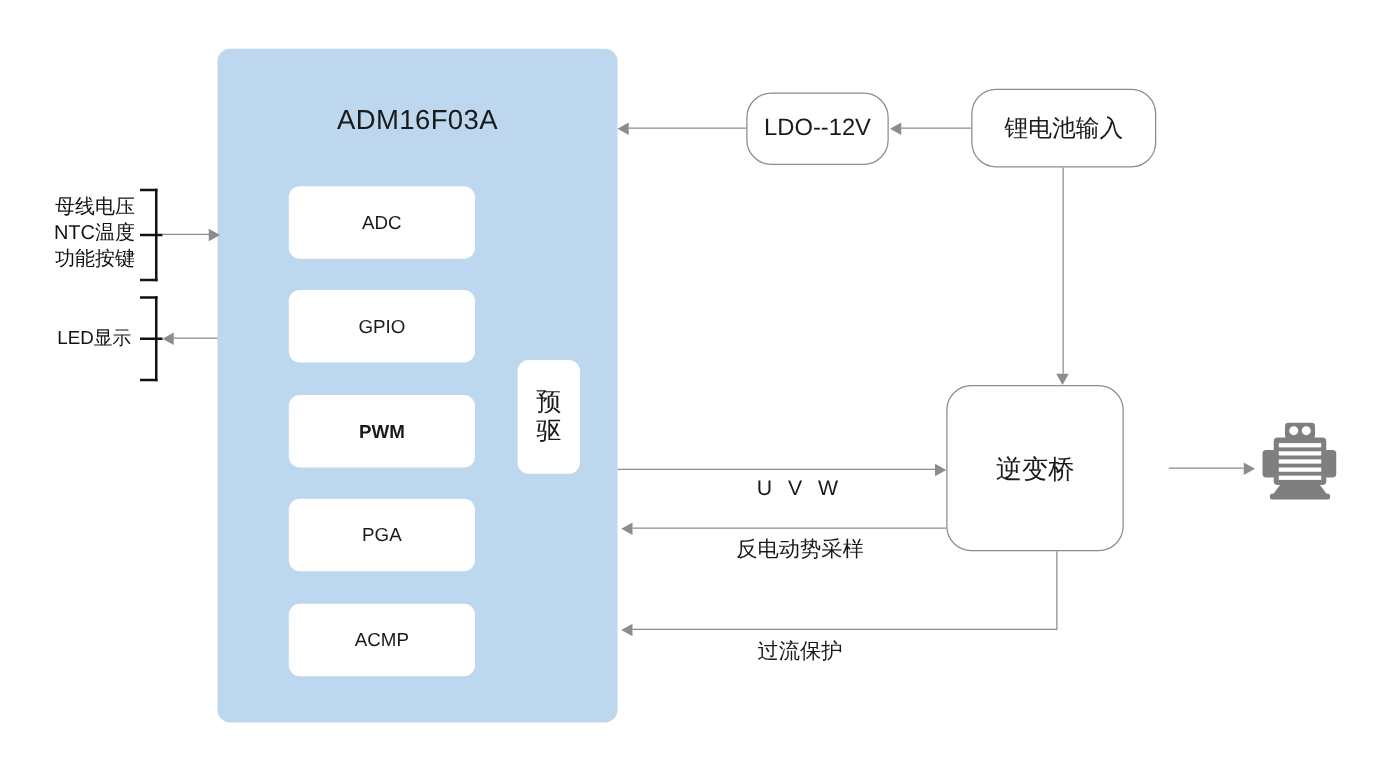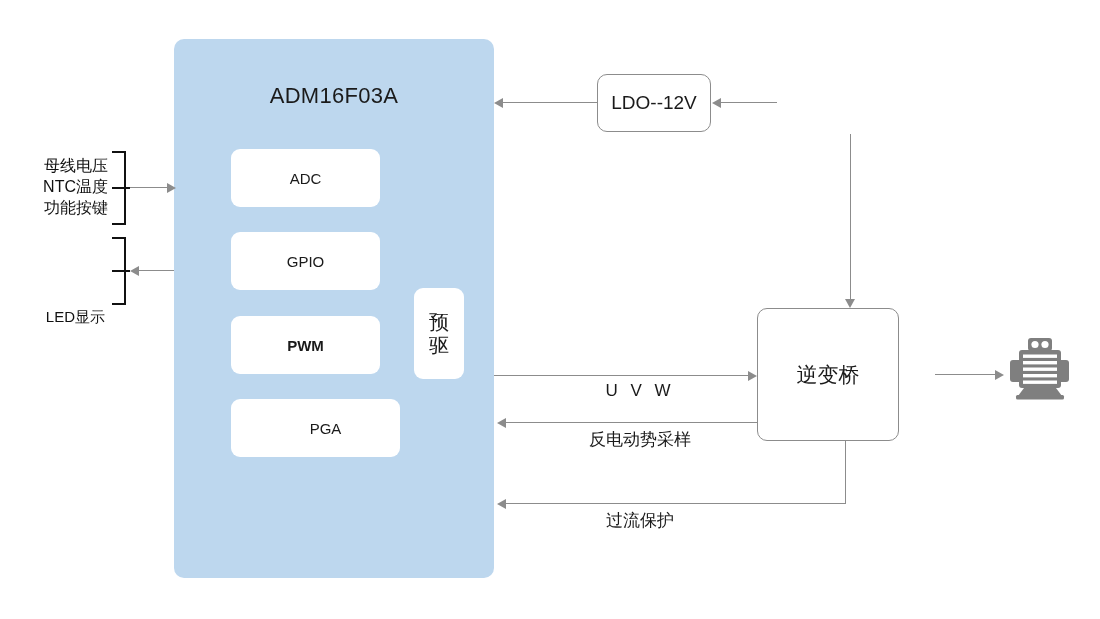--- a/index.html
+++ b/index.html
@@ -50,21 +50,21 @@
     border-radius: 9px;
     display: flex;
     align-items: center;
     justify-content: center;
     font-size: 15px;
     color: #1a1a1a;
   }
   .periph.p0 { top: 149px; }
   .periph.p1 { top: 232px; }
   .periph.p2 { top: 316px; font-weight: bold; }
-  .periph.p3 { top: 399px; padding-left: 20px; }
+  .periph.p3 { top: 399px; }
   .periph.p4 { top: 483px; }
 
   .predriver {
     position: absolute;
     left: 414px;
     top: 288px;
     width: 50px;
     height: 91px;
     background: #ffffff;
     border-radius: 9px;
@@ -75,21 +75,21 @@
     font-size: 20px;
     line-height: 1.15;
     color: #1a1a1a;
   }
 
   
   .obox {
     position: absolute;
     background: #ffffff;
     border: 1.3px solid #8c8c8c;
-    border-radius: 10px;
+    border-radius: 20px;
     display: flex;
     align-items: center;
     justify-content: center;
     font-size: 19px;
     color: #1a1a1a;
     box-sizing: border-box;
   }
   .obox.ldo    { left: 597px; top: 74px;  width: 114px; height: 58px; }
   .obox.batt   { left: 777px; top: 71px;  width: 148px; height: 63px; }
   .obox.bridge { left: 757px; top: 308px; width: 142px; height: 133px; font-size: 21px; }
@@ -170,27 +170,29 @@
 
 <div id="canvas">
 
   <div class="mcu-block"></div>
   <div class="mcu-title">ADM16F03A</div>
 
   <div class="periph p0">ADC</div>
   <div class="periph p1">GPIO</div>
   <div class="periph p2">PWM</div>
   <div class="periph p3">PGA</div>
+  <div class="periph p4">ACMP</div>
 
   <div class="predriver">
     <span>预</span>
     <span>驱</span>
   </div>
 
   <div class="obox ldo">LDO--12V</div>
+  <div class="obox batt">锂电池输入</div>
   <div class="obox bridge">逆变桥</div>
 
   <div class="hline" style="left:721px; top:102px; width:56px;"></div>
   <div class="arrow-l" style="left:712px; top:97.5px;"></div>
 
   <div class="hline" style="left:503px; top:102px; width:94px;"></div>
   <div class="arrow-l" style="left:494px; top:97.5px;"></div>
 
   <div class="vline" style="left:850px; top:134px; height:165px;"></div>
   <div class="arrow-d" style="left:845px; top:299px;"></div>
@@ -241,17 +243,17 @@
   <div class="left-label" style="left:0px; top:155px; width:108px;">
     <div>母线电压</div>
     <div>NTC温度</div>
     <div>功能按键</div>
   </div>
 
   <div class="bracket" style="left:112px; top:237px; width:14px; height:68px;"></div>
   <div class="bracket-stub" style="left:112px; top:270px; width:18px;"></div>
   <div class="hline" style="left:139px; top:270px; width:35px;"></div>
   <div class="arrow-l" style="left:130px; top:265.5px;"></div>
-  <div class="left-label led" style="left:0px; top:260px; width:105px;margin-top:46px;">
+  <div class="left-label led" style="left:0px; top:260px; width:105px;">
     <div>LED显示</div>
   </div>
 
 </div>
 
 </body></html>

